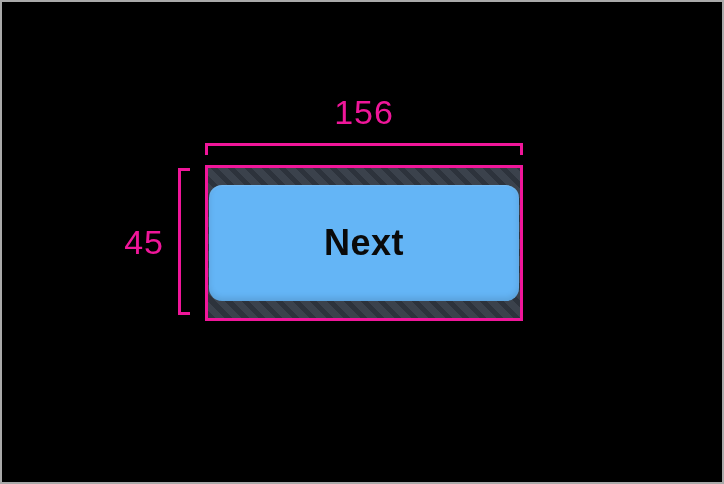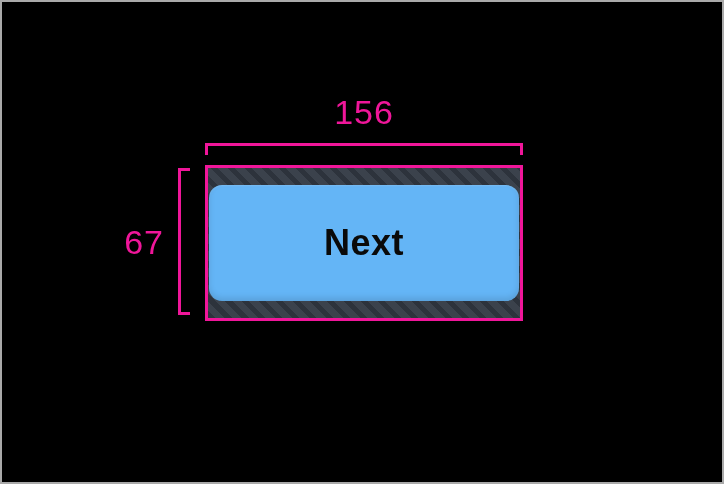--- a/index.html
+++ b/index.html
@@ -115,21 +115,21 @@
 </style>
 </head>
 <body>
 
 <div class="frame">
 
   <div class="width-label">156</div>
 
   <div class="width-bracket"></div>
 
-  <div class="height-label">67</div>
+  <div class="height-label">45</div>
 
   <div class="height-bracket"></div>
 
   <div class="touch-target">
     <button class="next-button">
       <span>Next</span>
     </button>
   </div>
 
 </div>

